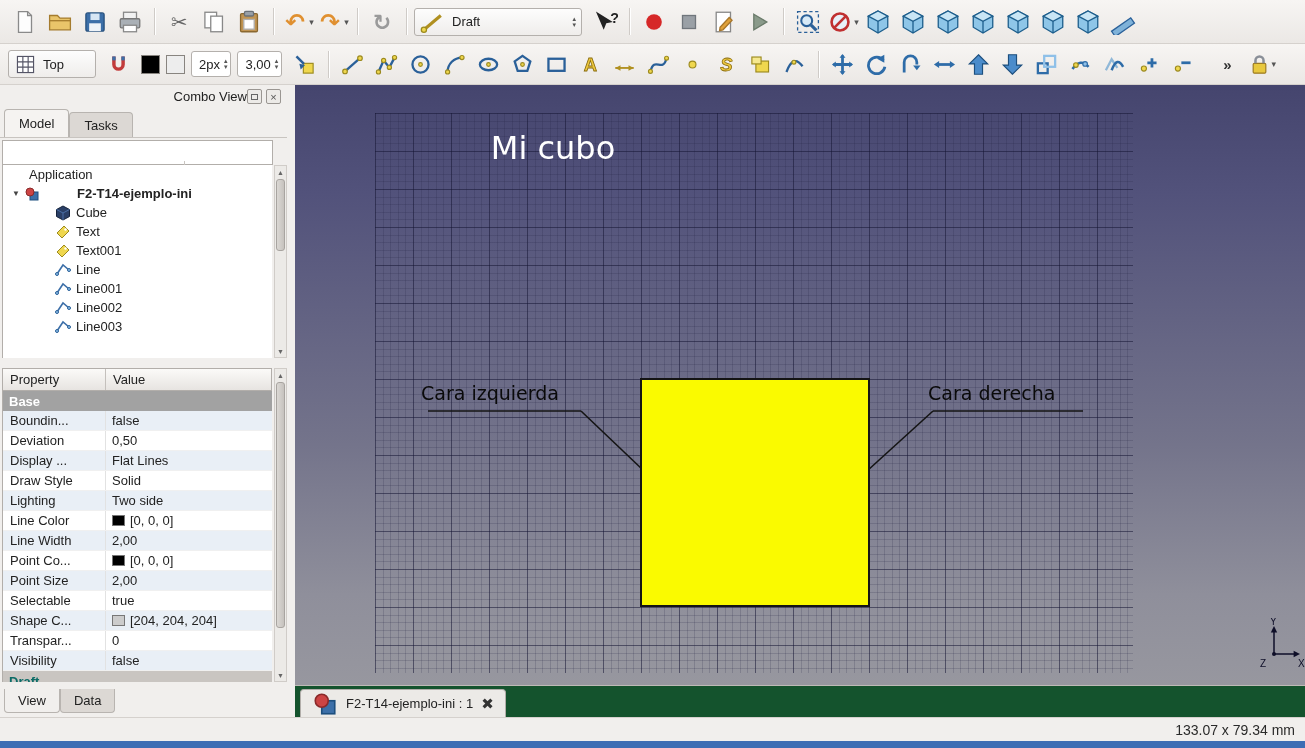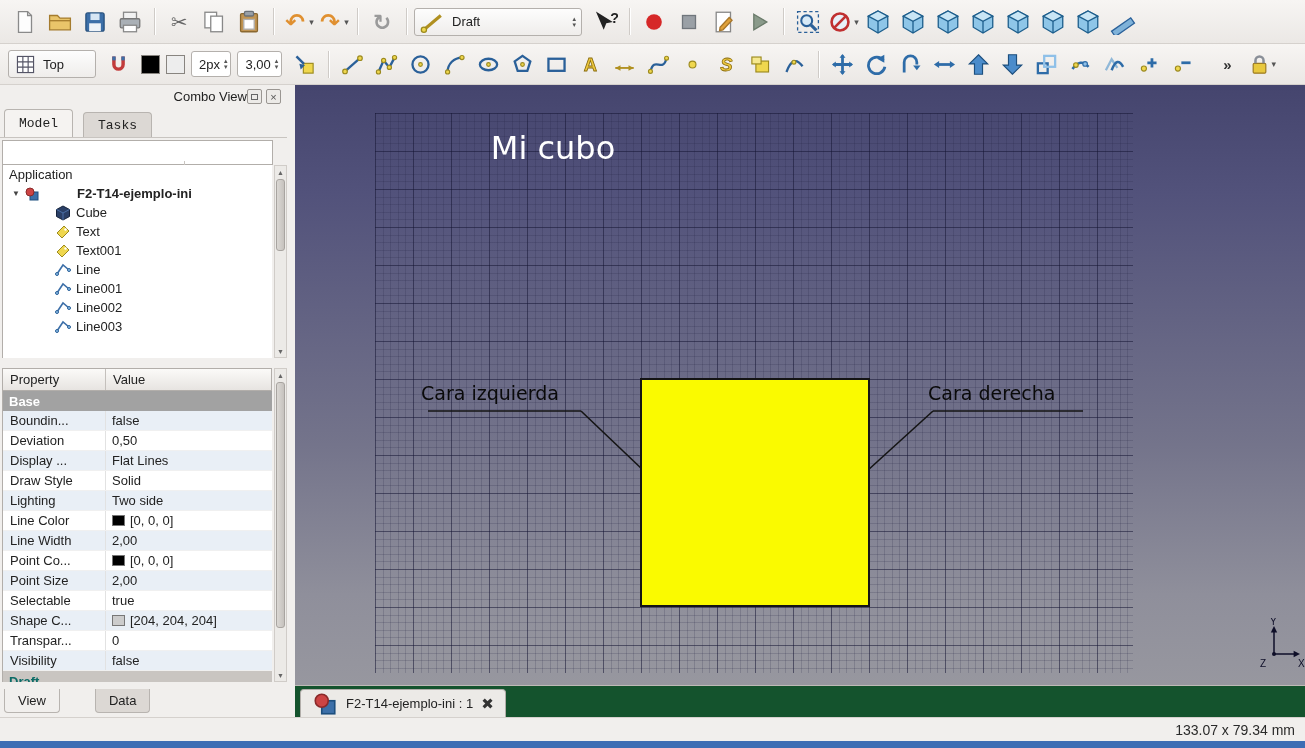--- a/index.html
+++ b/index.html
@@ -23,29 +23,29 @@
 .spinbox{display:flex;align-items:center;height:26px;background:#fff;border:1px solid #b4b0ac;border-radius:3px;padding:0 3px 0 7px;margin-left:6px;}
 .swatchbtn{width:19px;height:19px;border:1px solid #88847f;margin-left:6px;}
 
 
 .panel{position:absolute;left:0;top:85px;width:287px;height:632px;background:#f1efed;}
 .panel-header{position:absolute;top:0;left:10px;right:0;height:23px;display:flex;align-items:center;justify-content:flex-end;padding:0 6px;}
 .ph-btns{display:flex;gap:4px;}
 .ph-btn{width:15px;height:15px;border:1px solid #9a9692;border-radius:2px;display:flex;align-items:center;justify-content:center;font-size:11px;color:#555;background:#eceae7;}
 .float-glyph{width:7px;height:6px;border:1px solid #666;display:block;}
 .panel-tabs{position:absolute;top:23px;left:0;right:0;height:30px;display:flex;align-items:flex-end;padding-left:4px;border-bottom:1px solid #c8c4c0;}
-.ptab{padding:0 14px;border:1px solid #b8b4b0;border-bottom:none;border-radius:4px 4px 0 0;background:#dcd8d4;margin-right:10px;height:25px;display:flex;align-items:center;font-family:Liberation Mono, monospace;}
+.ptab{padding:0 14px;border:1px solid #b8b4b0;border-bottom:none;border-radius:4px 4px 0 0;background:#dcd8d4;margin-right:0;height:25px;display:flex;align-items:center;}
 .ptab.active{background:#f5f3f1;height:28px;font-weight:normal;}
 .tree-header{position:absolute;top:55px;left:2px;right:14px;height:25px;background:#fff;border:1px solid #b2aeaa;display:flex;align-items:center;}
 .tree-header span{padding-left:6px;width:182px;border-right:1px solid #c8c4c0;height:100%;display:flex;align-items:center;margin-top:40px;}
 .tree{position:absolute;top:80px;left:2px;width:270px;height:193px;background:#fff;border-left:1px solid #b2aeaa;overflow:hidden;}
 .trow{height:19px;display:flex;align-items:center;}
 .trow .tico{width:16px;height:16px;display:inline-flex;margin-right:5px;}
 .tico svg{width:16px;height:16px;}
-.trow.root{padding-left:6px;}
+.trow.root{padding-left:18px;margin-left:8px;}
 .trow.child{padding-left:52px;}
 .expander{font-size:8px;color:#444;width:12px;margin-left:9px;}
 .bold{font-weight:bold;margin-left:32px;}
 
 
 .props-header{position:absolute;top:283px;left:2px;width:270px;height:23px;display:flex;background:linear-gradient(#fbfaf8,#e7e4e1);border:1px solid #b2aeaa;}
 .props-header div{display:flex;align-items:center;padding-left:7px;}
 .props-header .c1{width:103px;border-right:1px solid #c4c0bc;text-align:right;}
 .props-body{position:absolute;top:306px;left:2px;width:270px;height:291px;background:#fff;border-left:1px solid #b2aeaa;overflow:hidden;}
 .pgroup{height:20px;background:#a2a2a2;color:#fff;font-weight:bold;display:flex;align-items:center;padding-left:6px;}
@@ -60,21 +60,21 @@
 .vscroll{position:absolute;width:13px;background:#eceae7;border:1px solid #d0ccc8;}
 .vs-btn{height:12px;display:flex;align-items:center;justify-content:center;font-size:7px;color:#666;}
 .vs-btn.bottom{position:absolute;bottom:0;left:0;right:0;}
 .vs-thumb{position:absolute;left:1px;right:1px;background:linear-gradient(90deg,#dbd8d4,#c6c2be);border:1px solid #a8a4a0;border-radius:3px;}
 .tree-scroll{top:80px;right:0;height:193px;}
 .tree-scroll .vs-thumb{top:13px;height:72px;}
 .prop-scroll{top:283px;right:0;height:314px;}
 .prop-scroll .vs-thumb{top:13px;height:246px;}
 
 
-.bottom-tabs{position:absolute;bottom:4px;left:4px;display:flex;gap:35px;}
+.bottom-tabs{position:absolute;bottom:4px;left:4px;display:flex;}
 .btab{padding:4px 13px;border:1px solid #b8b4b0;border-top:none;border-radius:0 0 4px 4px;background:#dcd8d4;}
 .btab.active{background:#f1efed;}
 
 
 .viewport{position:absolute;left:295px;top:85px;width:1010px;height:600px;background:linear-gradient(#45456e 0%,#52527b 18%,#74748b 60%,#8f8f9b 85%,#97979f 100%);overflow:hidden;}
 .vp-grid{position:absolute;left:80px;top:28px;width:758px;height:560px;background-image:
  repeating-linear-gradient(to right,rgba(20,20,50,.45) 0 1px,transparent 1px 38px),
  repeating-linear-gradient(to bottom,rgba(20,20,50,.45) 0 1px,transparent 1px 38px),
  repeating-linear-gradient(to right,rgba(30,30,62,.18) 0 1px,transparent 1px 7.6px),
  repeating-linear-gradient(to bottom,rgba(30,30,62,.18) 0 1px,transparent 1px 7.6px);}

